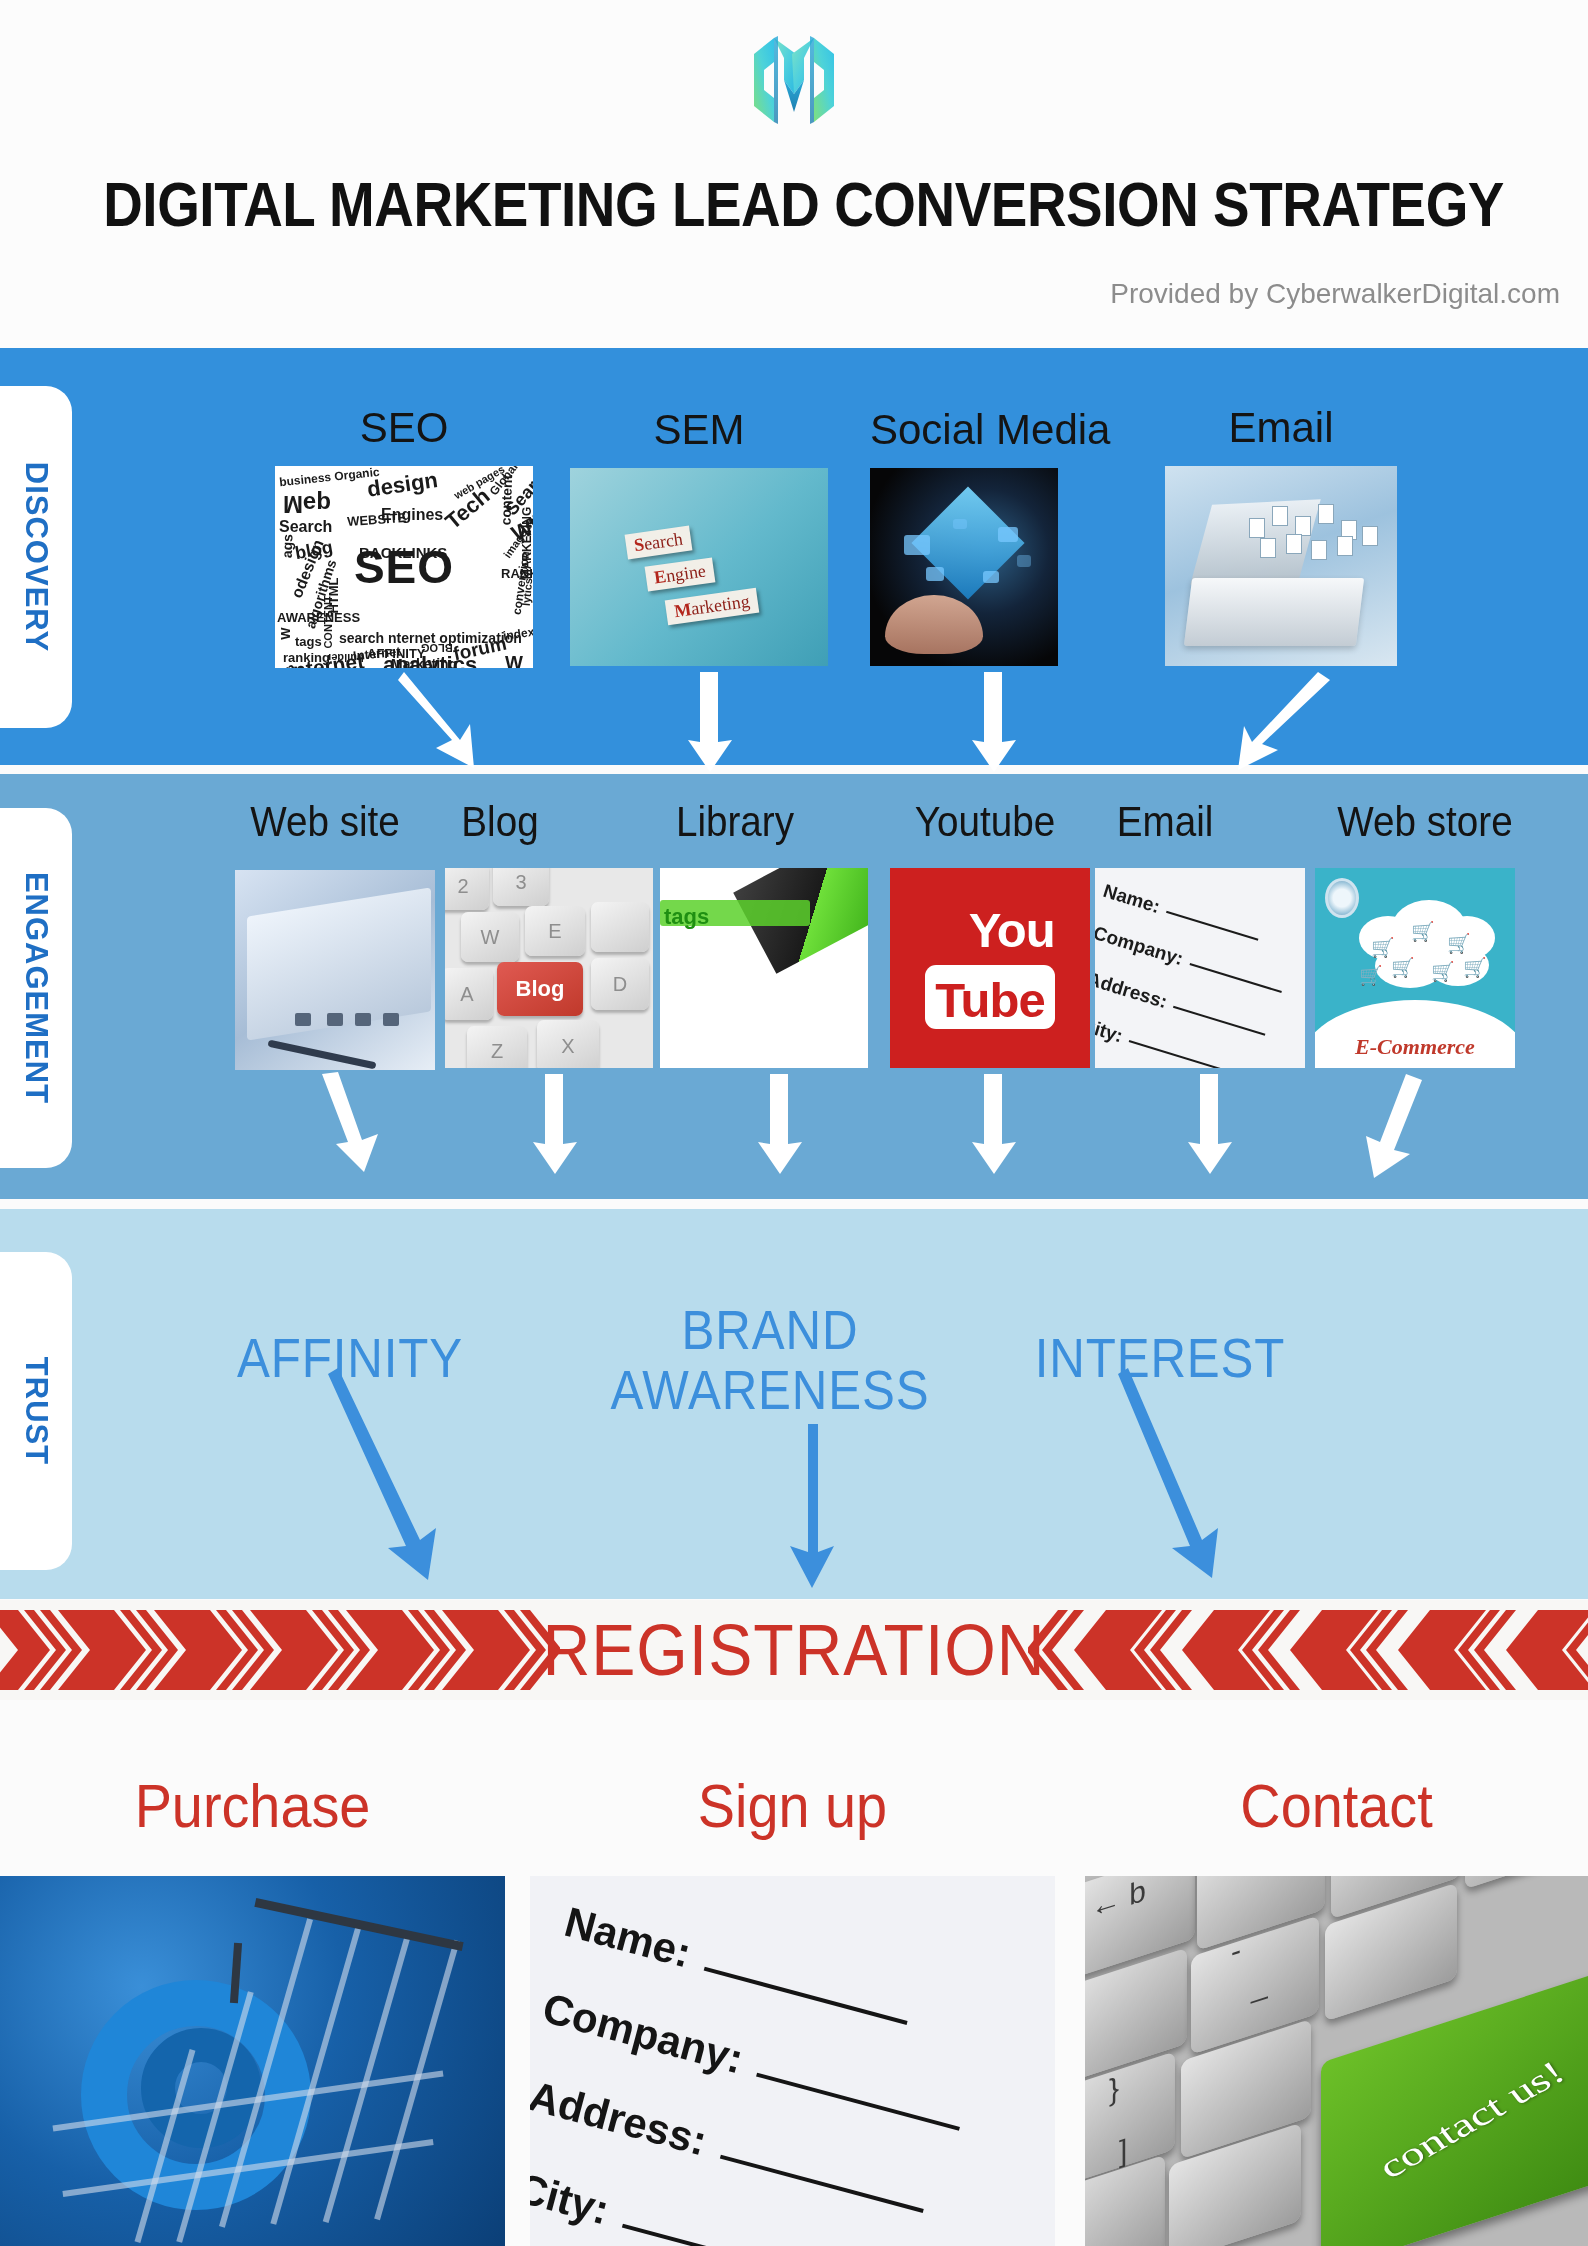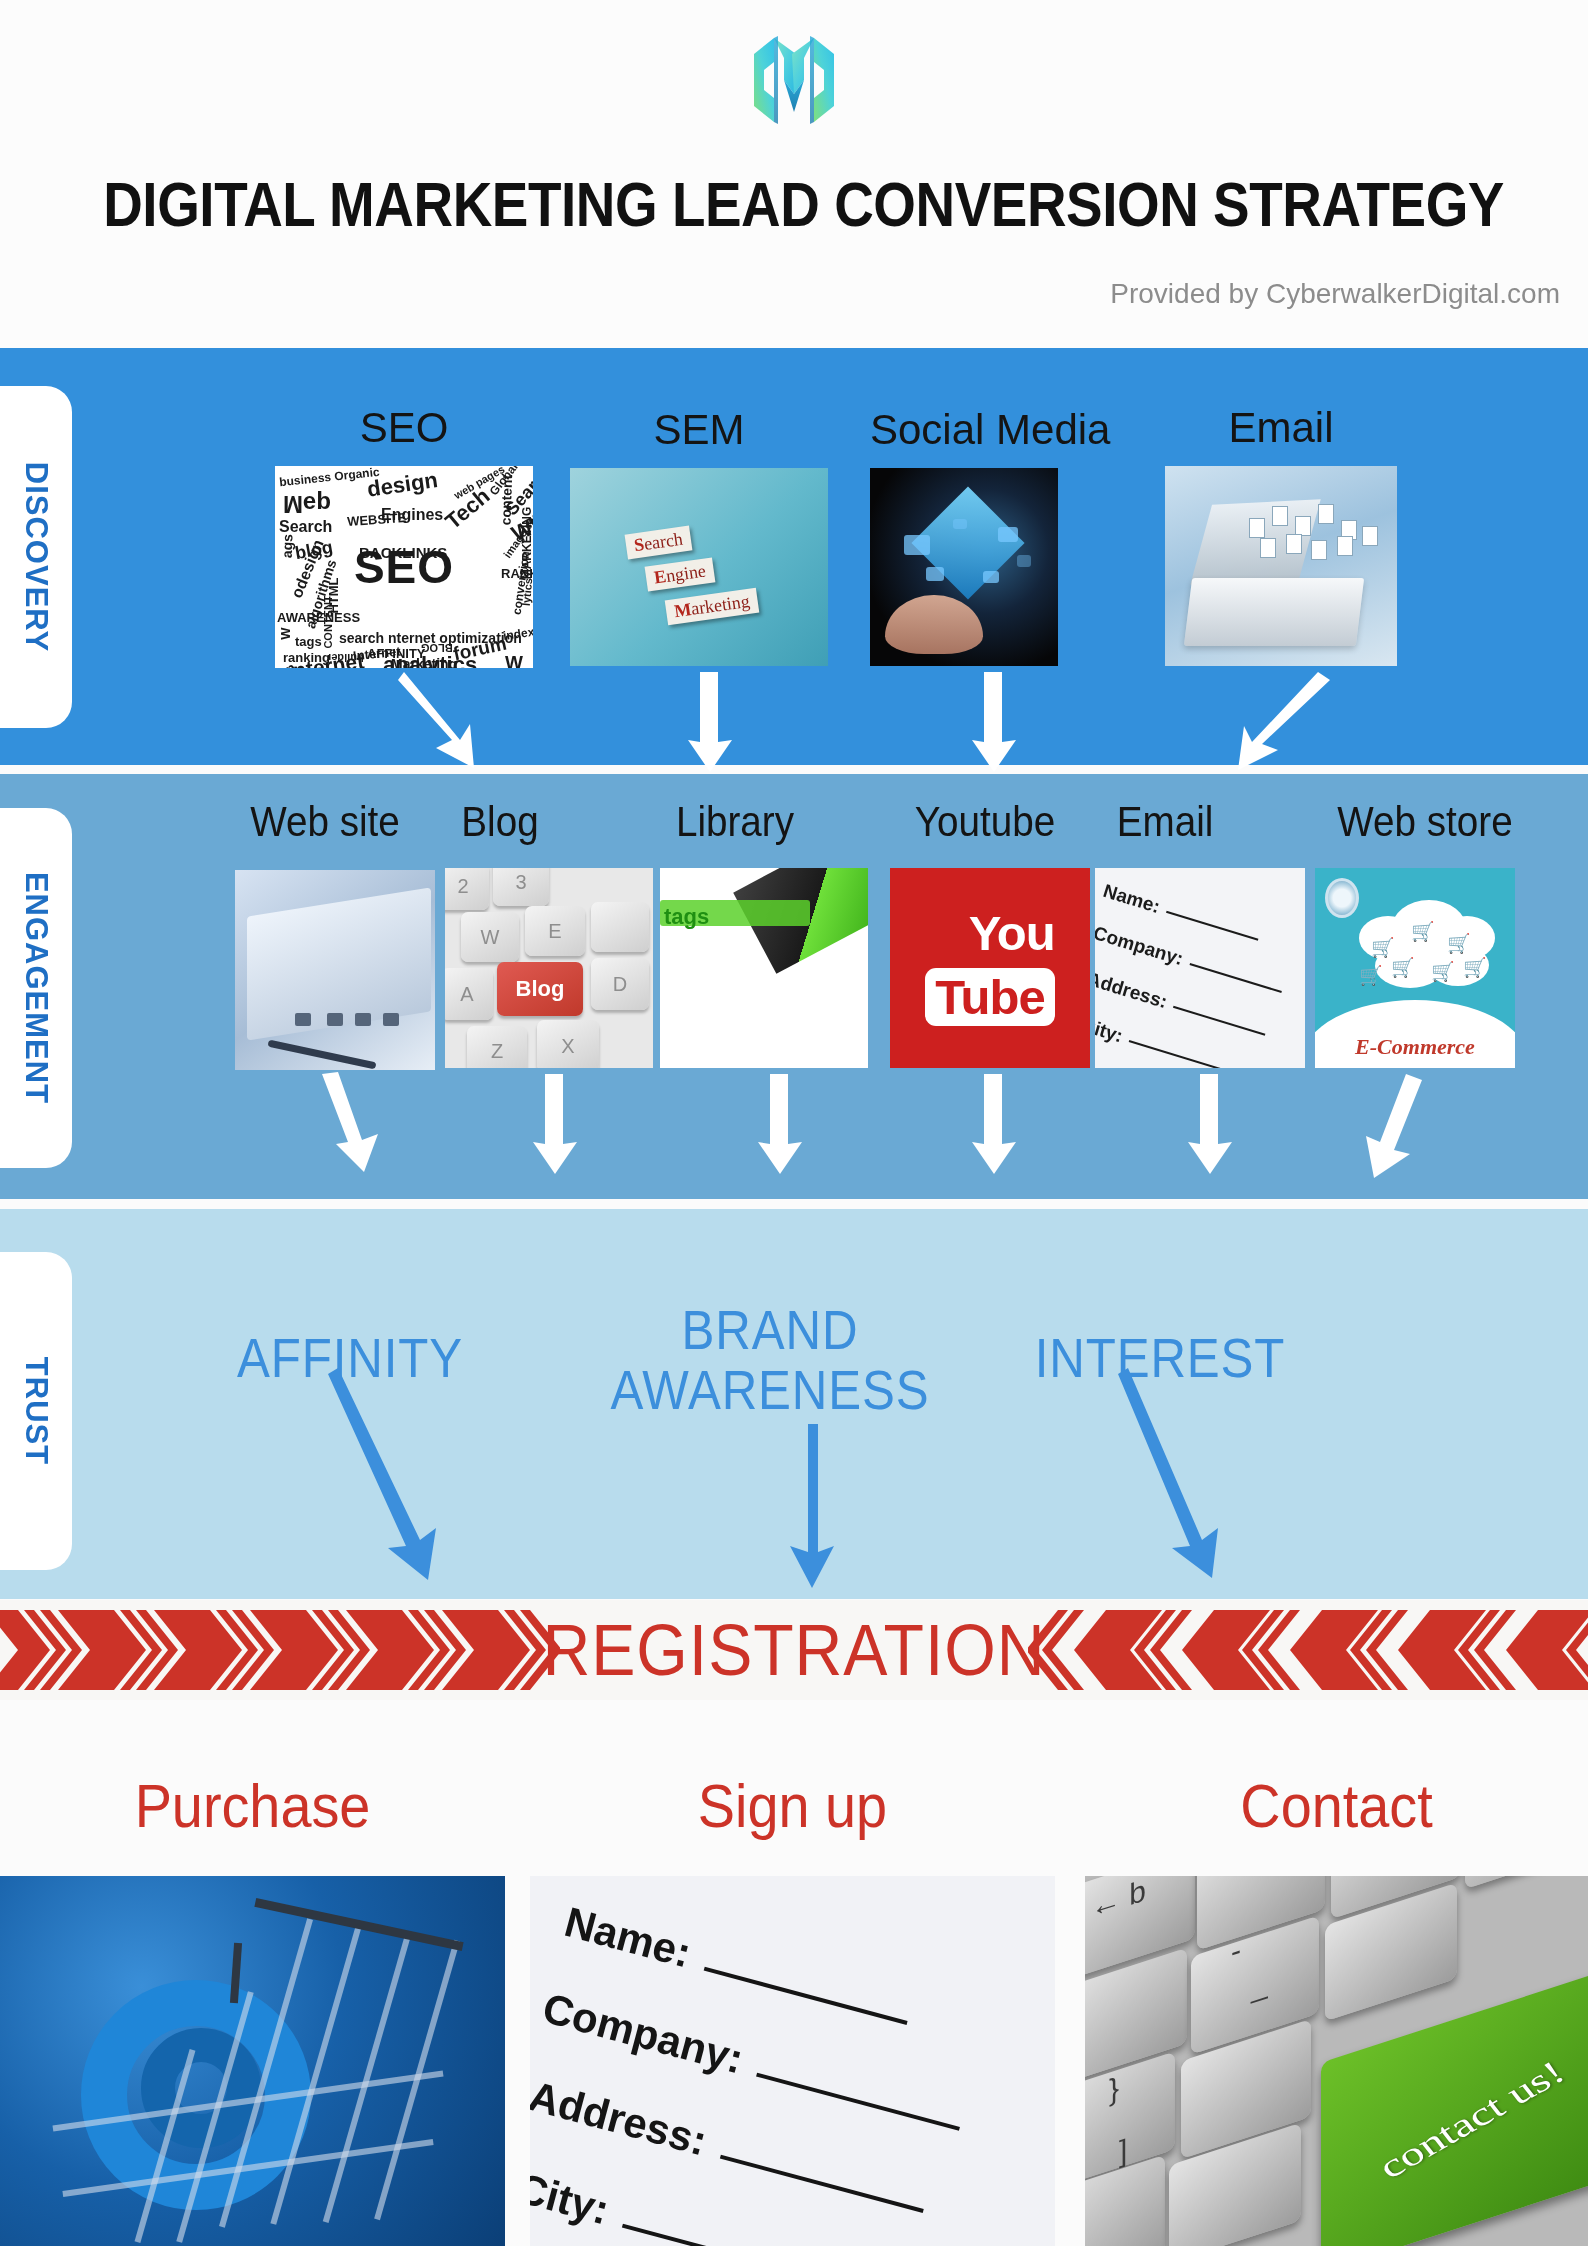--- a/index.html
+++ b/index.html
@@ -191,21 +191,21 @@
   }
 
   .yt-art { background:#cd201f; display:flex; align-items:center; justify-content:center; }
   .yt-art .ytbox { text-align:right; }
   .yt-art .you {
     color:#fff; font-weight:700; font-size:49px; line-height:.95; letter-spacing:-1px;
     font-family:"Liberation Sans", sans-serif;
   }
   .yt-art .tube {
     background:#fff; color:#cd201f; font-weight:700; font-size:49px; line-height:1;
-    border-radius:11px; padding:5px 10px 4px; letter-spacing:-1px; margin-top:11px;
+    border-radius:11px; padding:11px 10px 4px; letter-spacing:-1px; margin-top:11px;
     font-family:"Liberation Sans", sans-serif;
   }
 
   .form-art { background:#f3f4f7; overflow:hidden; }
   .form-art .frow { position:absolute; transform:rotate(17deg); transform-origin:0 0; white-space:nowrap; }
   .form-art .flab { color:#1b1b1b; font-size:19px; font-weight:700; font-family:"Liberation Sans", sans-serif; }
   .form-art .fline { display:inline-block; width:96px; height:2px; background:#1b1b1b; vertical-align:middle; margin-left:8px; }
 
   .shop-art { background:#3ab3c9; }
   .shop-art .cloud { position:absolute; background:#fff; border-radius:50%; }

